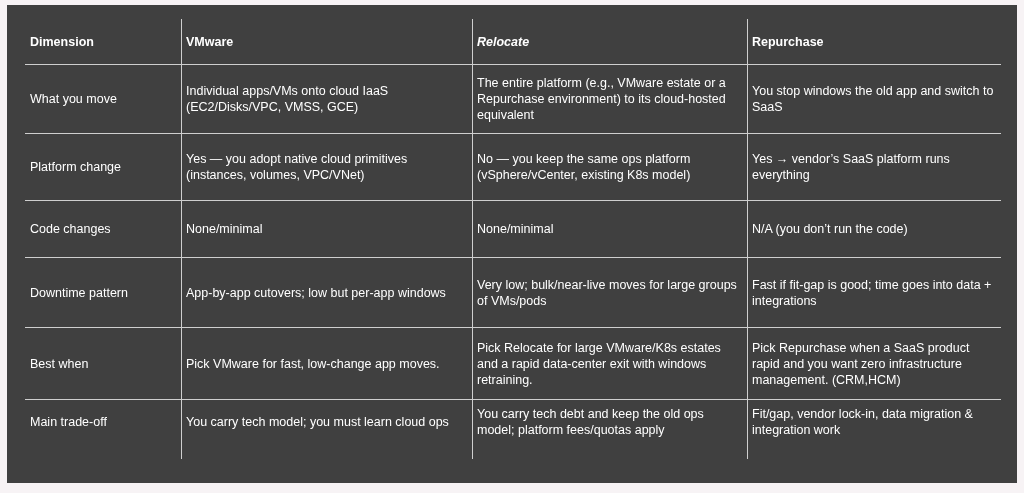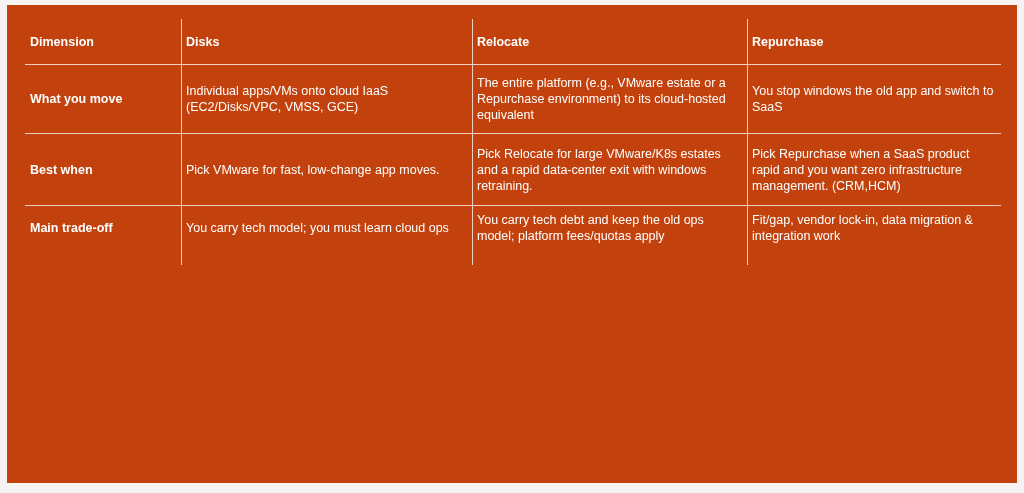--- a/index.html
+++ b/index.html
@@ -4,69 +4,87 @@
 <style>
   html, body { margin: 0; padding: 0; }
   body {
     width: 1024px; height: 493px; overflow: hidden;
     background: #f7f3f5;
     font-family: "Liberation Sans", sans-serif;
     position: relative;
   }
   .panel {
     position: absolute; left: 7px; top: 5px; width: 1010px; height: 478px;
-    background: #c2410c;
+    background: #404040;
   }
   table.cmp {
     position: absolute; left: 18px; top: 14px;
     border-collapse: collapse;
     color: #ffffff;
     font-size: 12.5px;
     line-height: 16px;
   }
   table.cmp td, table.cmp th {
     text-align: left; vertical-align: middle;
     padding: 0 4px 0 4px;
     border-left: 1px solid rgba(255,255,255,0.75);
     border-top: 1px solid rgba(255,255,255,0.75);
   }
   table.cmp tr > *:first-child { border-left: none; padding-left: 5px; }
   table.cmp thead th { border-top: none; font-weight: bold; height: 45px; }
-  table.cmp tbody th { font-weight: bold; }
+  table.cmp tbody th { font-weight: normal; }
   .c0 { width: 147px; }
   .c1 { width: 282px; }
-  .c2 { width: 266px; }
+  .c2 { width: 266px; font-style: italic; }
   .c3 { width: 245px; }
   .r1 { height: 69px; }
   .r2 { height: 67px; }
   .r3 { height: 57px; }
   .r4 { height: 70px; }
   .r5 { height: 72px; }
   .r6 { height: 59px; }
   table.cmp tbody tr:last-child td, table.cmp tbody tr:last-child th { padding-bottom: 14px; }
 </style>
 </head>
 <body>
 
 <div class="panel">
   <table class="cmp">
     <thead>
       <tr>
         <th class="c0">Dimension</th>
-        <th class="c1">Disks</th>
+        <th class="c1">VMware</th>
         <th class="c2">Relocate</th>
         <th class="c3">Repurchase</th>
       </tr>
     </thead>
     <tbody>
       <tr class="r1">
         <th>What you move</th>
         <td>Individual apps/VMs onto cloud IaaS (EC2/Disks/VPC, VMSS, GCE)</td>
         <td>The entire platform (e.g., VMware estate or a Repurchase environment) to its cloud-hosted equivalent</td>
         <td>You stop windows the old app and switch to SaaS</td>
+      </tr>
+      <tr class="r2">
+        <th>Platform change</th>
+        <td>Yes — you adopt native cloud primitives (instances, volumes, VPC/VNet)</td>
+        <td>No — you keep the same ops platform (vSphere/vCenter, existing K8s model)</td>
+        <td>Yes → vendor’s SaaS platform runs everything</td>
+      </tr>
+      <tr class="r3">
+        <th>Code changes</th>
+        <td>None/minimal</td>
+        <td>None/minimal</td>
+        <td>N/A (you don’t run the code)</td>
+      </tr>
+      <tr class="r4">
+        <th>Downtime pattern</th>
+        <td>App-by-app cutovers; low but per-app windows</td>
+        <td>Very low; bulk/near-live moves for large groups of VMs/pods</td>
+        <td>Fast if fit-gap is good; time goes into data + integrations</td>
       </tr>
       <tr class="r5">
         <th>Best when</th>
         <td>Pick VMware for fast, low-change app moves.</td>
         <td>Pick Relocate for large VMware/K8s estates and a rapid data-center exit with windows retraining.</td>
         <td>Pick Repurchase when a SaaS product rapid and you want zero infrastructure management. (CRM,HCM)</td>
       </tr>
       <tr class="r6">
         <th>Main trade-off</th>
         <td>You carry tech model; you must learn cloud ops</td>

